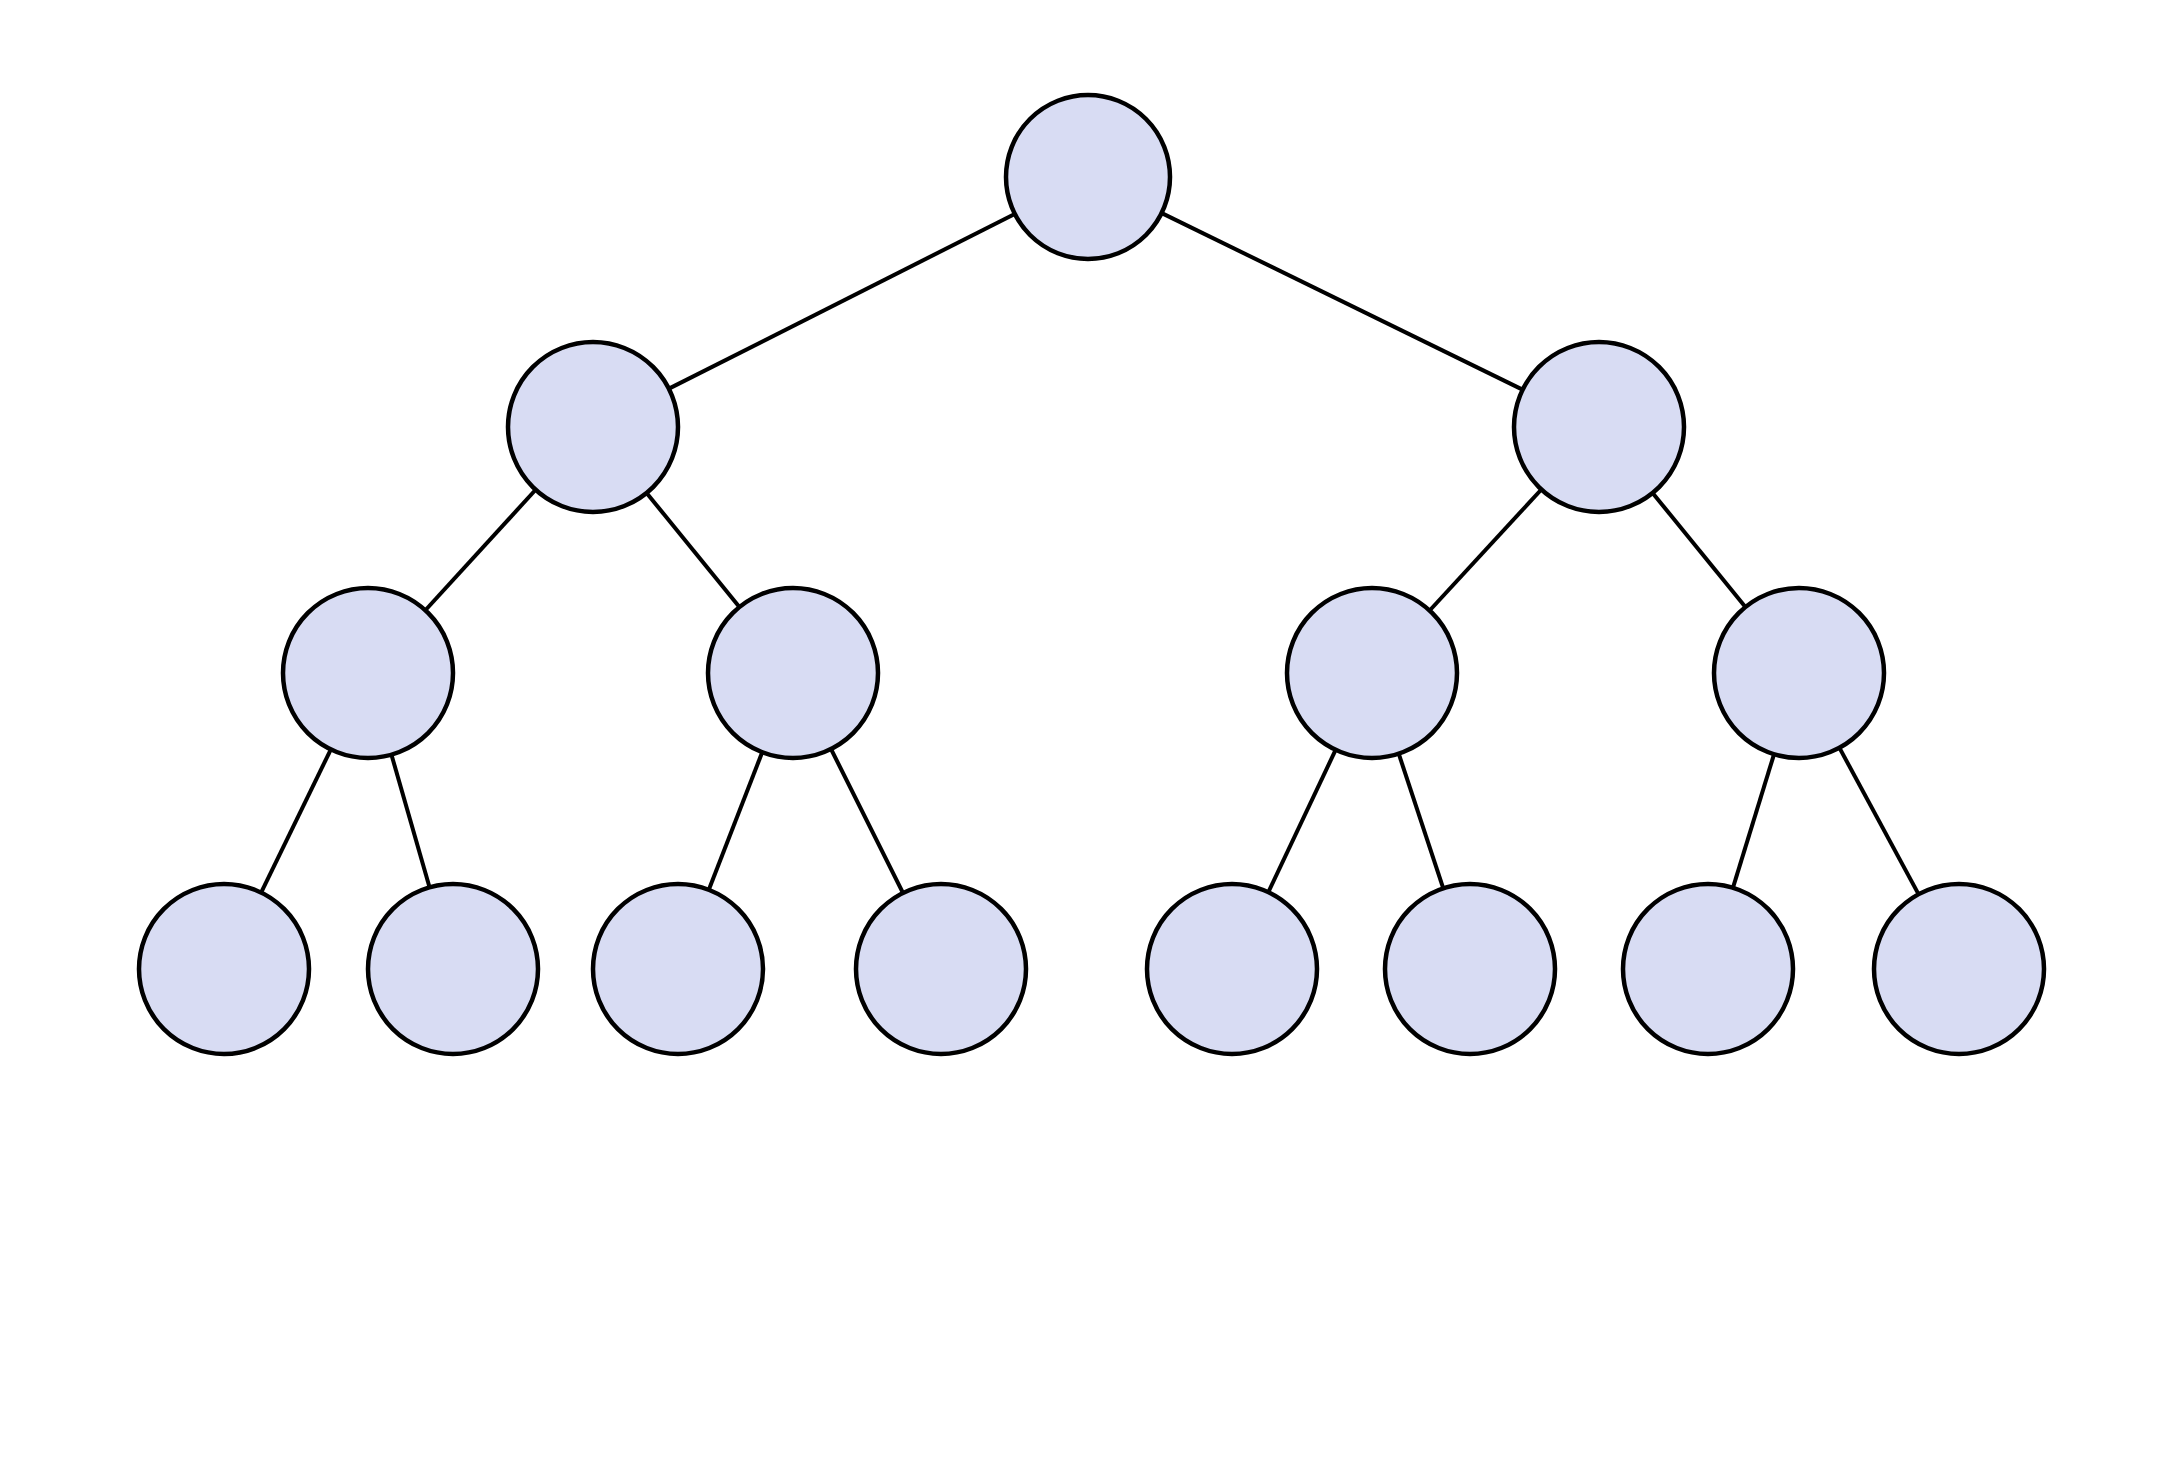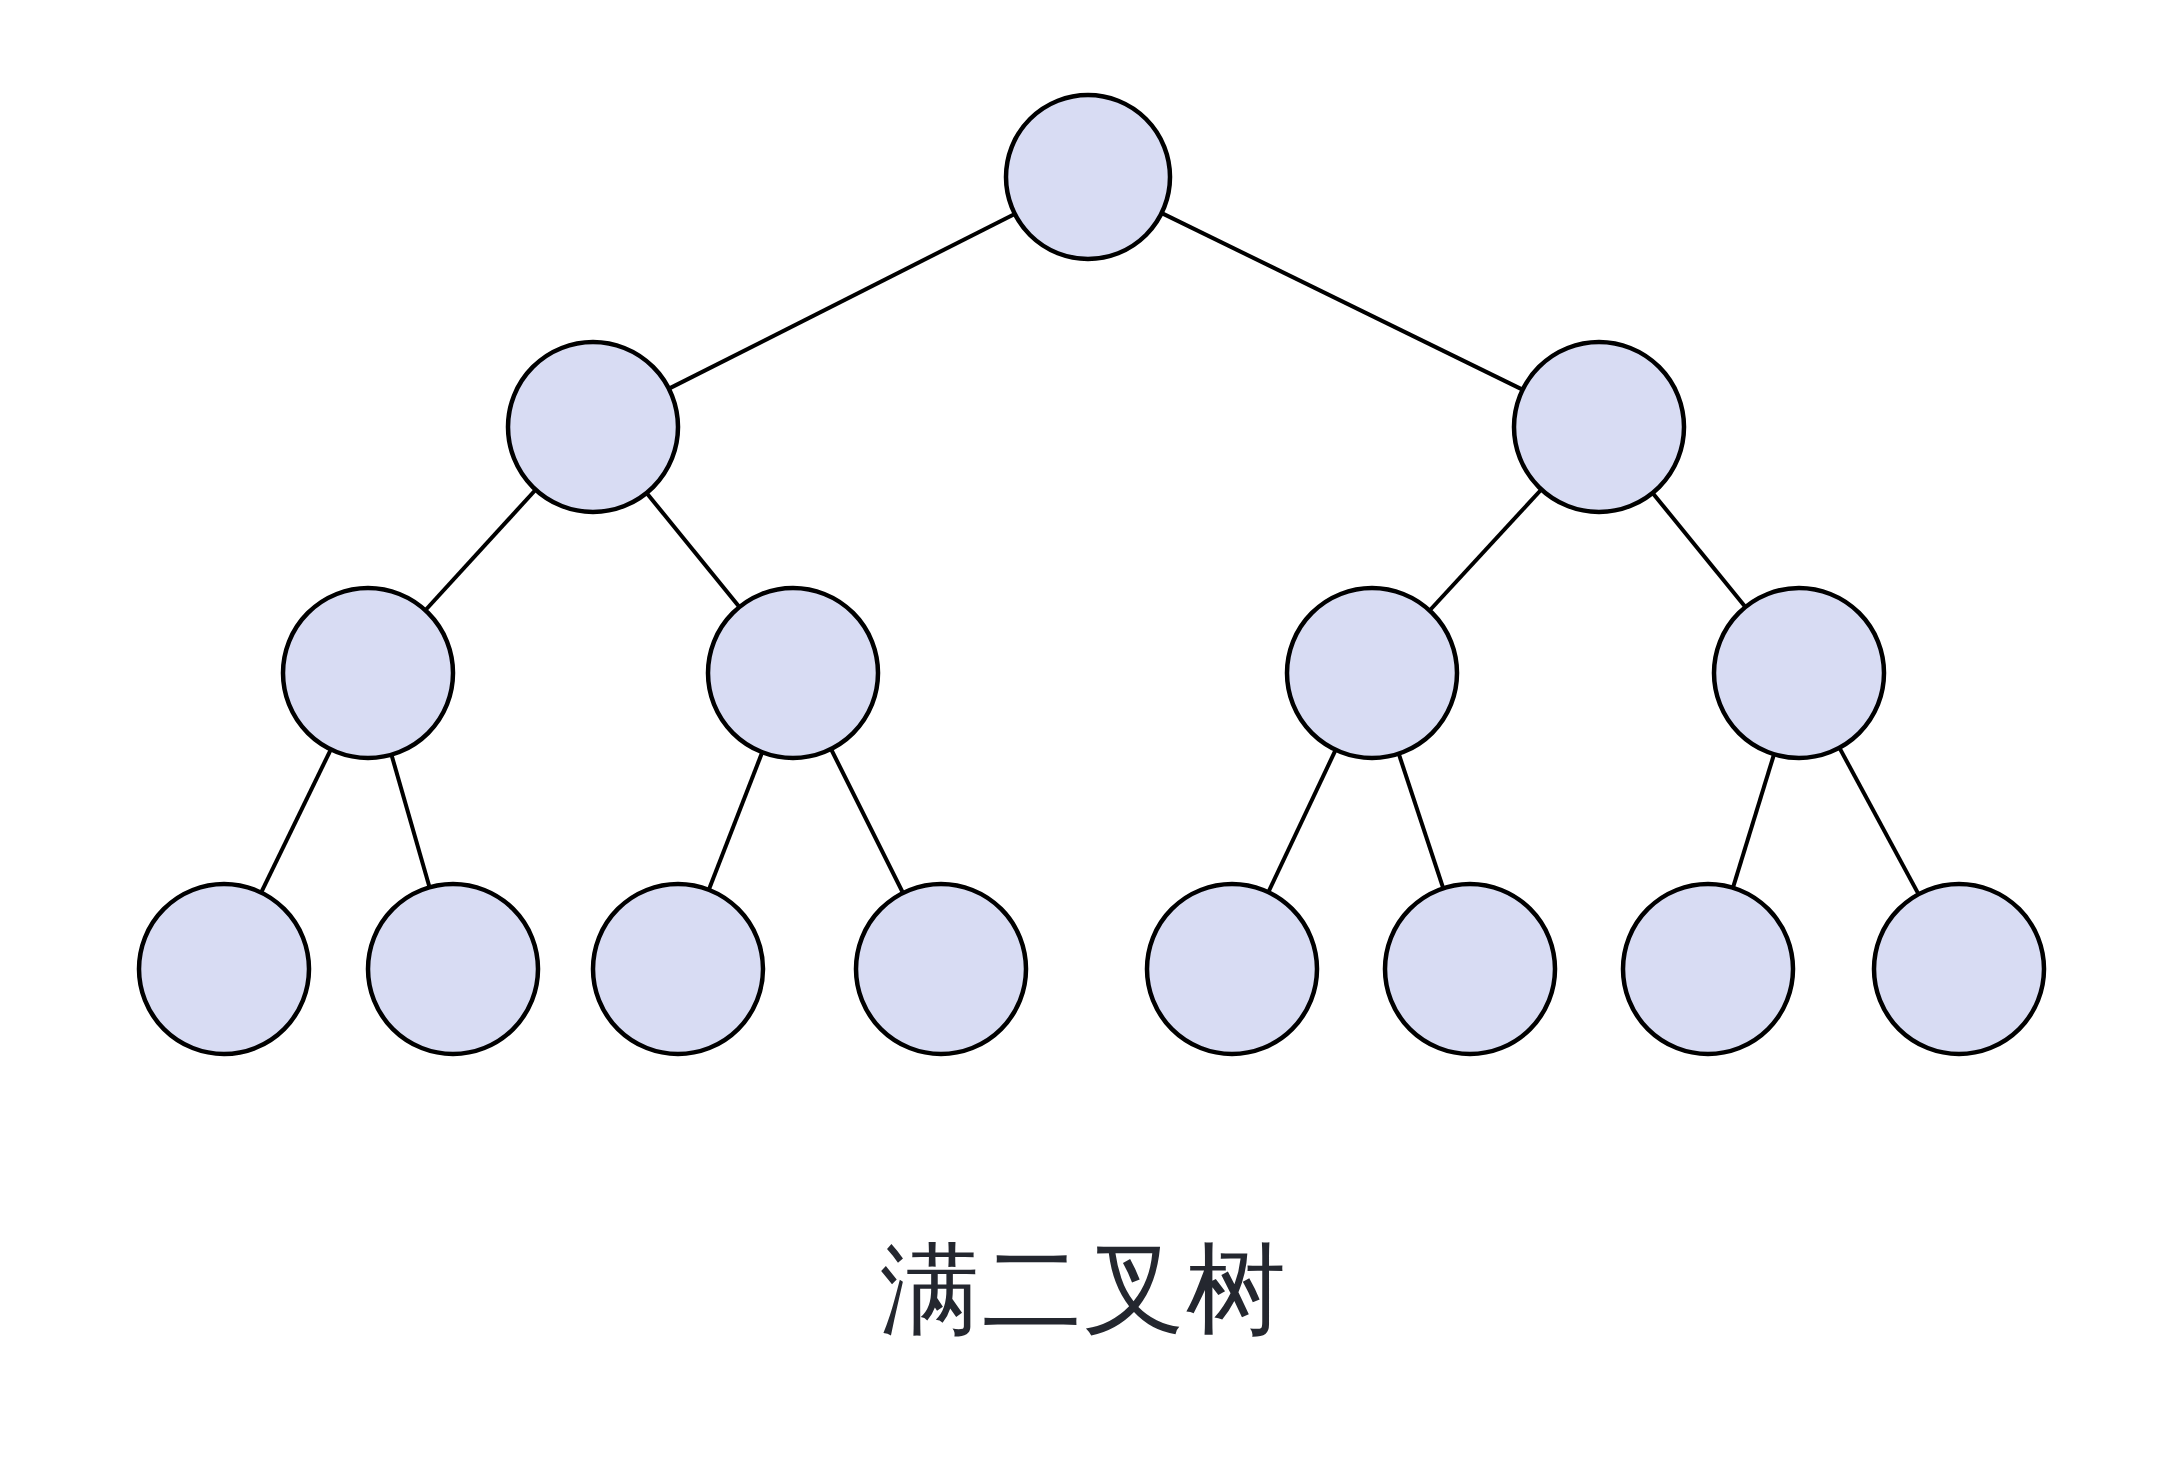--- a/index.html
+++ b/index.html
@@ -117,15 +117,14 @@
         </g>
         <g>
           <circle cx="1708" cy="969" r="85" class="tree-node" fill="#d8dcf3" stroke="#000000"></circle>
         </g>
         <g>
           <circle cx="1959" cy="969" r="85" class="tree-node" fill="#d8dcf3" stroke="#000000"></circle>
         </g>
       </g>
   </svg>
 
-  <div class="figure-caption">满二叉树</div>
 
 </div>
 
 </body></html>

